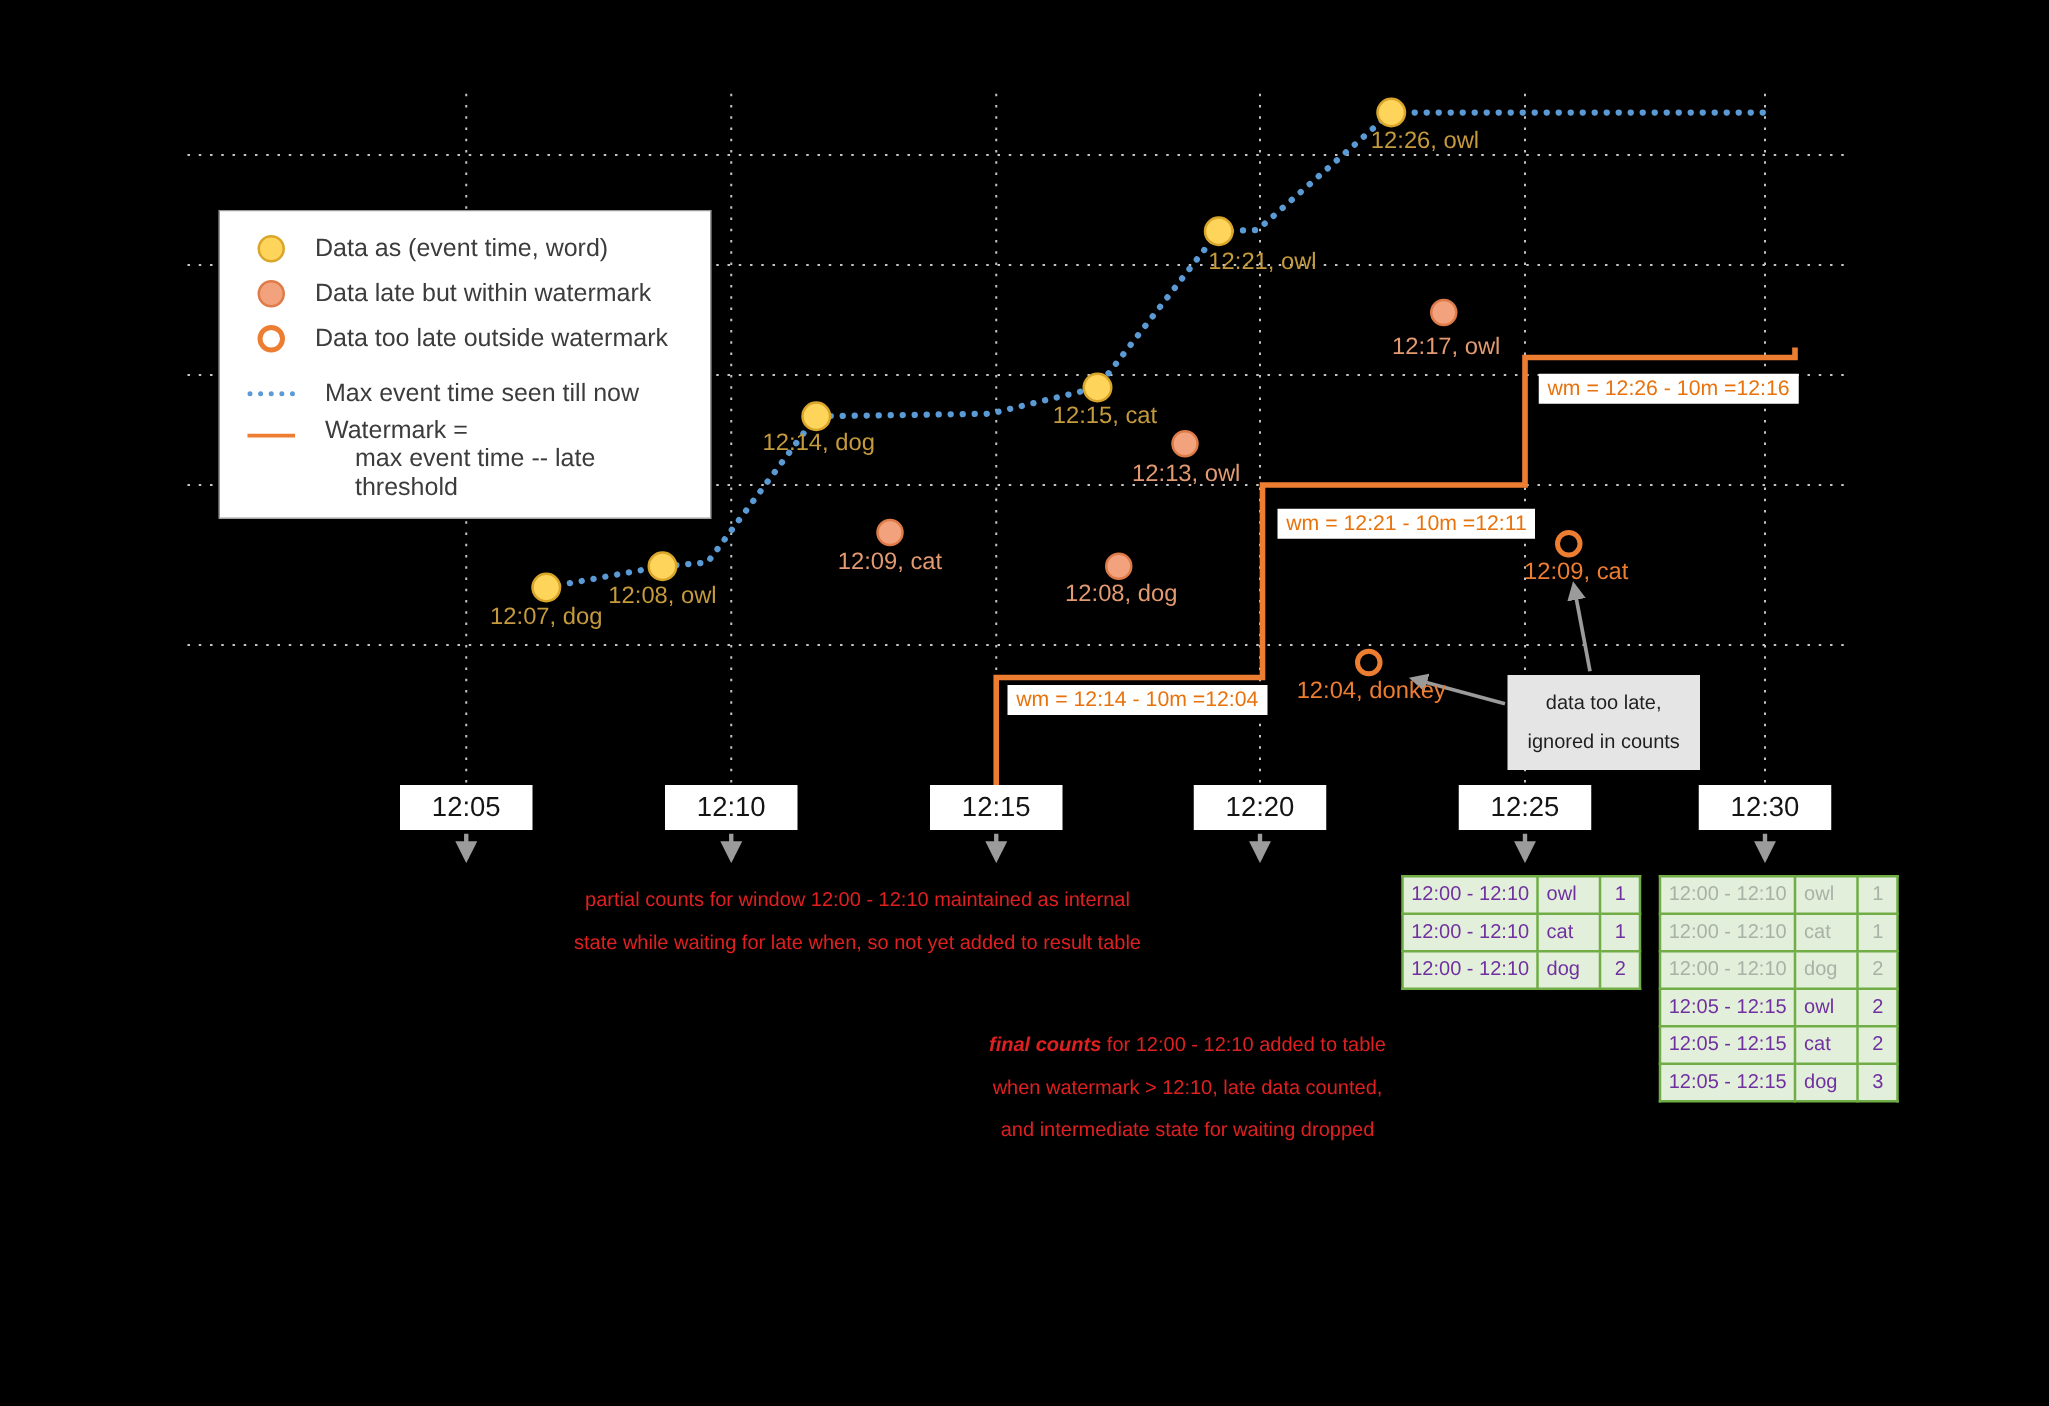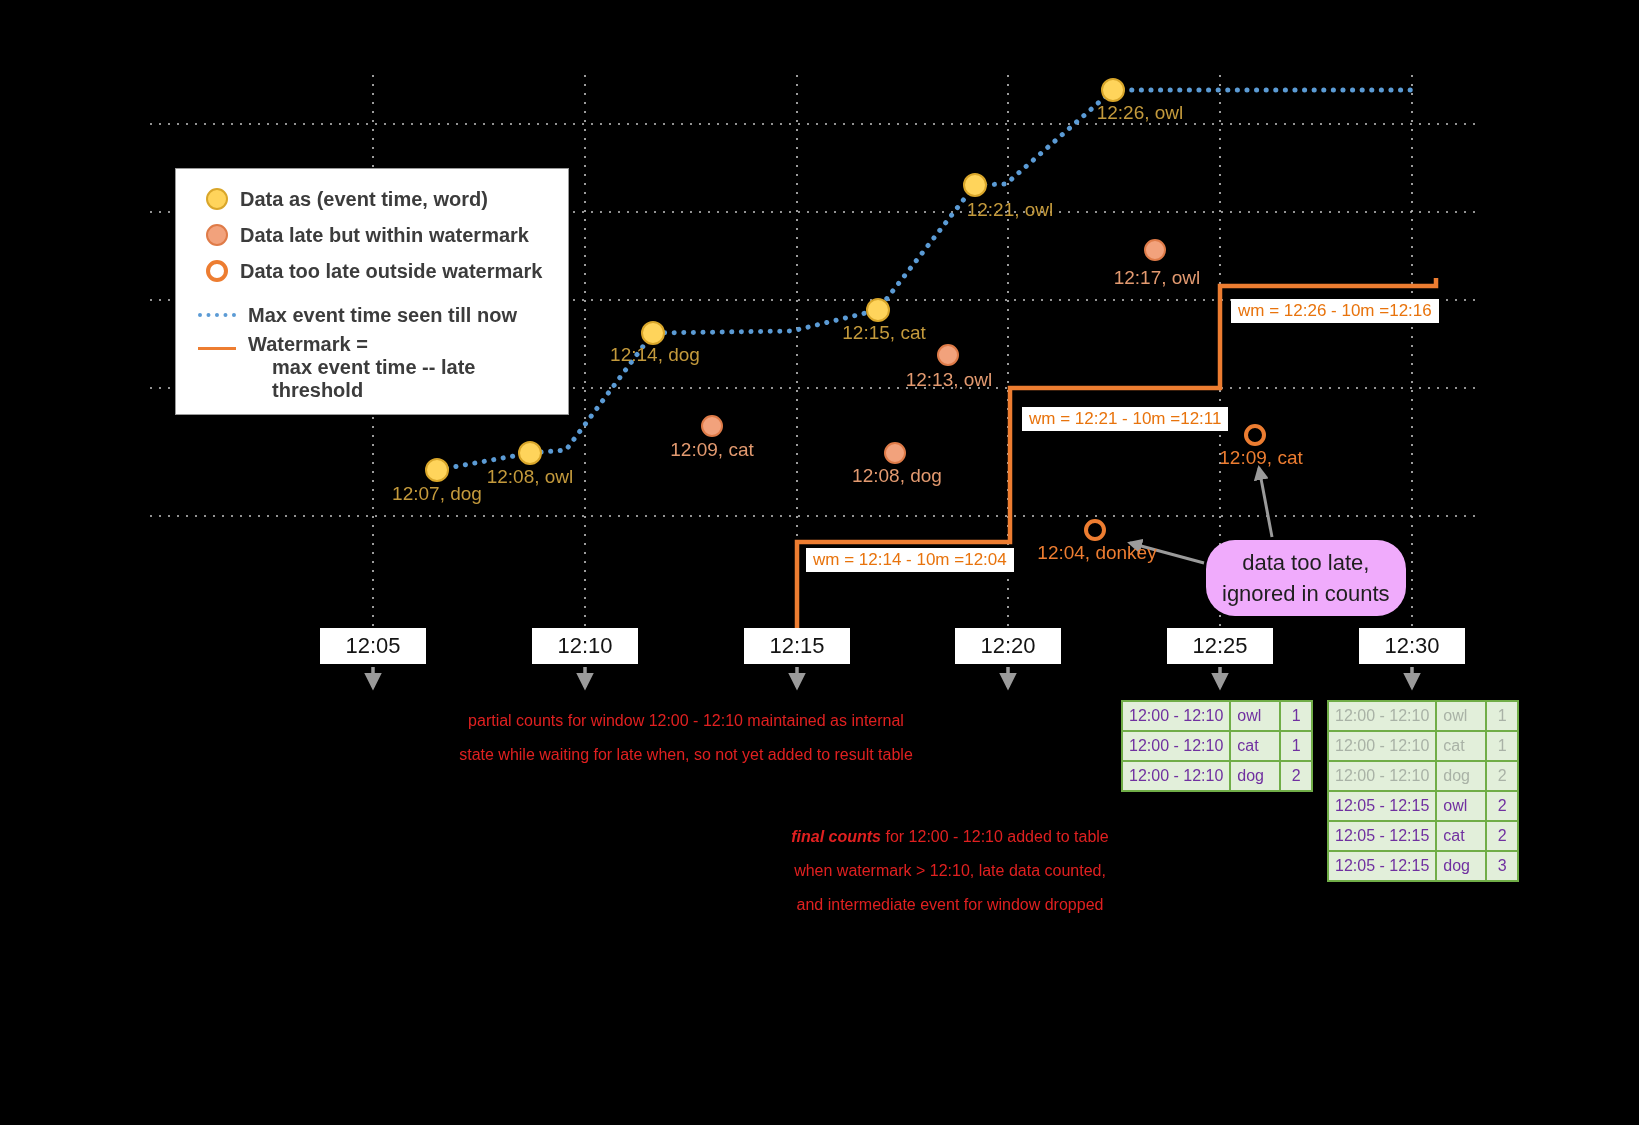--- a/index.html
+++ b/index.html
@@ -27,30 +27,30 @@
 
   .tick {
     position:absolute; width:106px; height:36px; background:#ffffff; color:#141414;
     font-size:22px; display:flex; align-items:center; justify-content:center;
     transform:translateX(-50%);
   }
 
   .red-note { position:absolute; color:#e02020; font-size:16px; text-align:center; line-height:34px; }
 
   .callout {
-    position:absolute; background:#f0abfc; color:#1f1f1f; font-size:22px;
-    text-align:center; line-height:31px; padding:7px 16px; white-space:nowrap;border-radius:29px;
+    position:absolute; background:#e5e5e5; color:#1f1f1f; font-size:16px;
+    text-align:center; line-height:31px; padding:7px 16px; white-space:nowrap;
   }
 
   .legend {
     position:absolute; left:175px; top:168px; width:394px; box-sizing:border-box;
     background:#ffffff; border:1px solid #9a9a9a; padding:12px 14px;
     color:#3c3c3c; font-size:20px;
   }
-  .legend-row { display:flex; align-items:center; gap:12px; min-height:36px;font-weight:bold; }
+  .legend-row { display:flex; align-items:center; gap:24px; min-height:36px; }
   .swatch { width:22px; height:22px; border-radius:50%; box-sizing:border-box; flex:0 0 auto; margin-left:16px; }
   .sw-on      { background:#ffd45b; border:2px solid #d9a62a; }
   .sw-late    { background:#f2a27c; border:2px solid #df7b48; }
   .sw-toolate { background:#ffffff; border:4px solid #ed7d31; }
   .line-sample { width:38px; height:0; flex:0 0 auto; margin-left:8px; }
   .dotline   { border-top:4px dotted #5b9bd5; }
   .solidline { border-top:3px solid #ed7d31; }
 
   .result-table { position:absolute; border-collapse:collapse; font-size:16px; }
   .result-table td {
@@ -179,21 +179,21 @@
   <div class="red-note" style="left:320px; top:704px; width:732px;">
     <div>partial counts for window 12:00 - 12:10 maintained as internal</div>
     <div>state while waiting for late when, so not yet added  to result table</div>
   </div>
 
   <div class="red-note" style="left:690px; top:820px; width:520px;">
     <div>
       <span style="font-style:italic; font-weight:bold;">final counts</span><span> for 12:00 - 12:10 added to table</span>
     </div>
     <div>when watermark &gt; 12:10, late data counted,</div>
-    <div>and intermediate event for window dropped</div>
+    <div>and intermediate state for waiting dropped</div>
   </div>
 
   <div class="callout" style="left:1206px; top:540px;">
     <div>data too late,</div>
     <div>ignored in counts</div>
   </div>
 
   <table class="result-table" style="left:1121px; top:700px;">
     <tbody>
         <tr>

